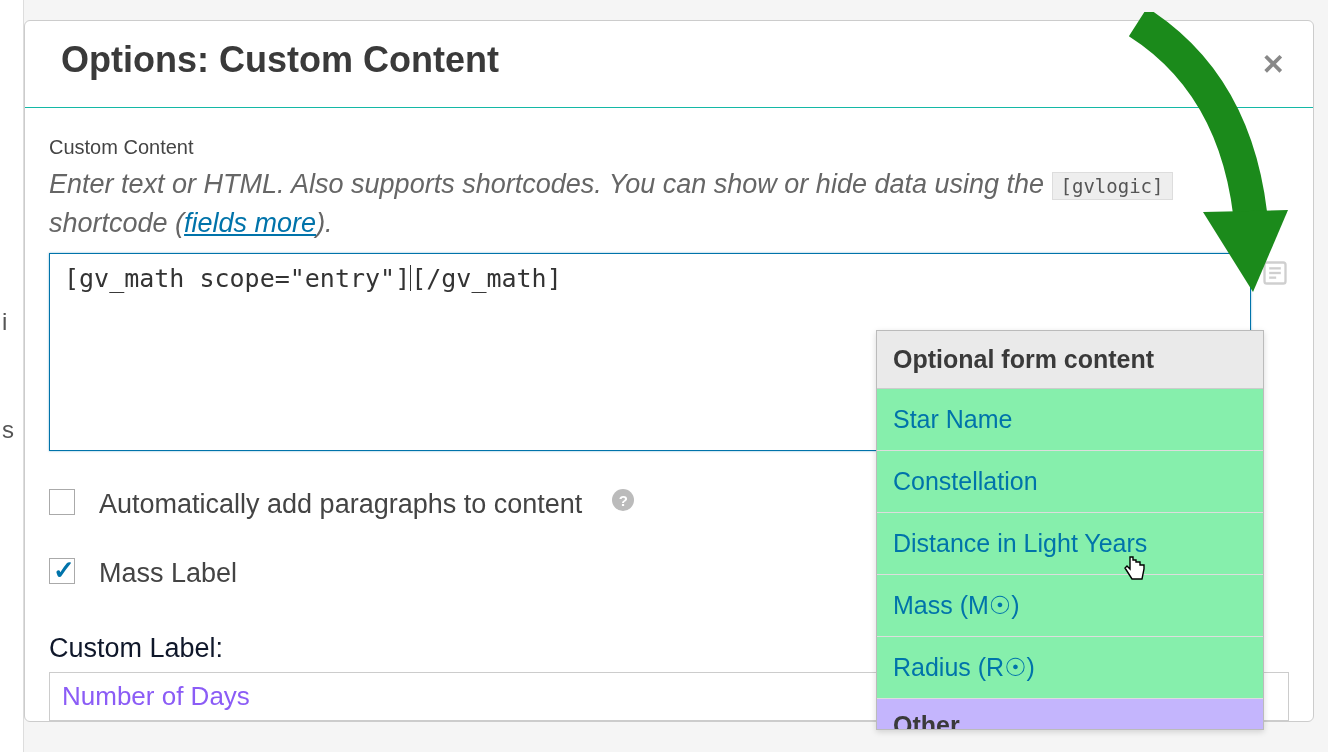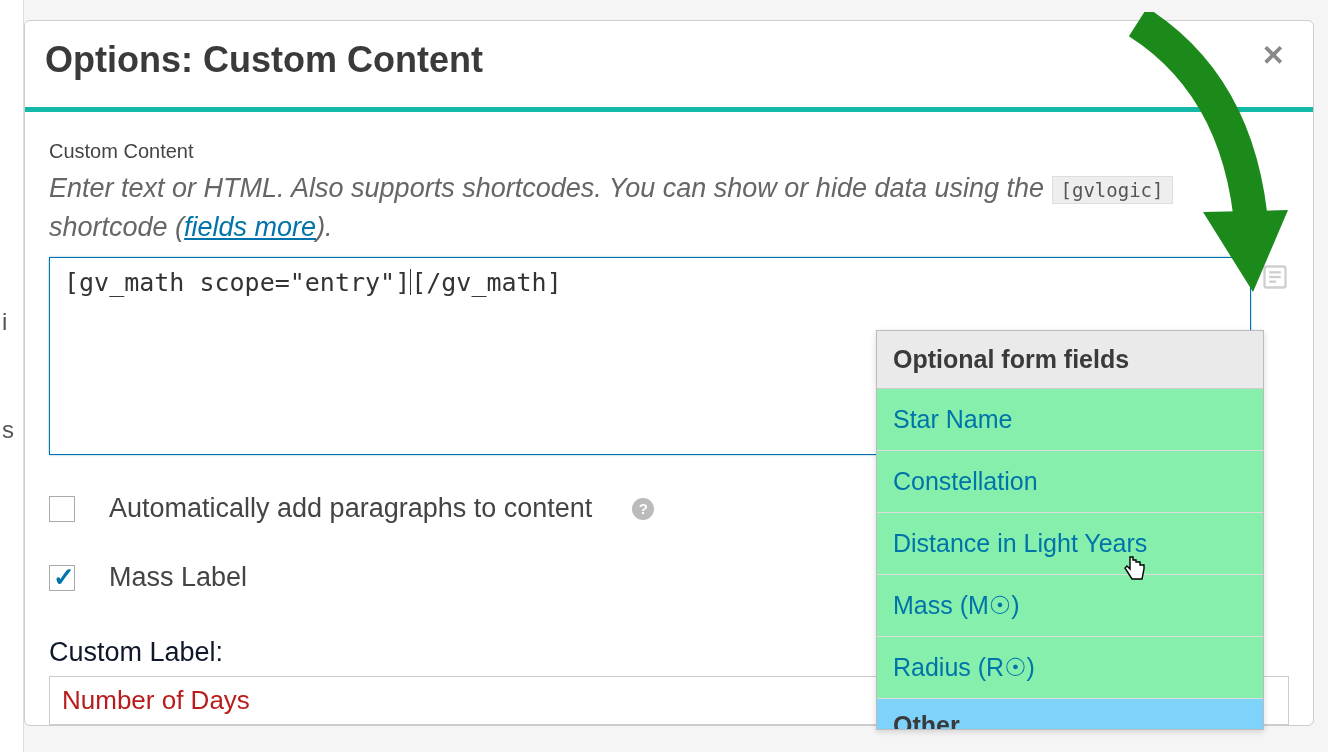--- a/index.html
+++ b/index.html
@@ -31,23 +31,23 @@
       left: 24px;
       top: 20px;
       width: 1290px;
       background: #fff;
       border: 1px solid #ccc;
       border-radius: 6px;
     }
     .modal-header {
       display: flex;
       justify-content: space-between;
-      align-items: flex-start;
-      padding: 18px 28px 26px 20px;
-      border-bottom: 5px solid #14b8a6;
+      align-items: flex-end;
+      padding: 18px 28px 26px 36px;
+      border-bottom: 1px solid #14b8a6;
     }
     .modal-title {
       font-size: 36px;
       font-weight: 700;
       color: #3a3a3a;
     }
     .close-x {
       font-size: 28px;
       color: #888;
       font-weight: 700;
@@ -113,22 +113,22 @@
     }
     .merge-icon {
       width: 28px;
       height: 28px;
       margin-top: 6px;
       opacity: 0.35;
     }
     .merge-icon svg { width: 28px; height: 28px; }
     .checkbox-row {
       display: flex;
-      align-items: center;
-      gap: 34px;
+      align-items: flex-start;
+      gap: 24px;
       margin-top: 38px;
       font-size: 27px;
       color: #444;
     }
     .checkbox-row input[type="checkbox"] {
       width: 26px;
       height: 26px;
       border: 1px solid #aaa;
       appearance: none;
       background: #fff;
@@ -163,21 +163,21 @@
       font-size: 27px;
       color: #0f172a;
       margin-bottom: 8px;
     }
     .custom-label-input {
       width: 100%;
       font-size: 26px;
       padding: 8px 12px;
       border: 1px solid #ccc;
       background: #fff;
-      color: #b91c1c;
+      color: #8b5cf6;
     }
     .dropdown {
       position: absolute;
       top: 330px;
       right: 64px;
       width: 388px;
       background: #fff;
       border: 1px solid #bbb;
       box-shadow: 0 2px 6px rgba(0,0,0,0.15);
       z-index: 10;
@@ -199,21 +199,21 @@
       padding: 16px 16px;
       font-size: 25px;
       color: #0073aa;
       border-bottom: 1px solid #ddd;
       background: #86efac;
       cursor: pointer;
     }
     .dropdown-subheader {
       font-weight: 700;
       color: #3a3a3a;
-      background: #7dd3fc;
+      background: #c4b5fd;
       padding: 12px 16px 4px 16px;
       font-size: 25px;
     }
     .arrow {
       position: absolute;
       top: 12px;
       right: 40px;
       z-index: 20;
       pointer-events: none;
     }
@@ -271,21 +271,21 @@
 
     <div class="custom-label-section">
       <div class="custom-label-title">Custom Label:</div>
       <input class="custom-label-input" type="text" value="Number of Days" style="">
     </div>
   </div>
 </div>
 
 <div class="dropdown">
   <div class="dropdown-scroll">
-    <div class="dropdown-header">Optional form fields</div>
+    <div class="dropdown-header">Optional form content</div>
     <div class="dropdown-item">Star Name</div>
     <div class="dropdown-item">Constellation</div>
     <div class="dropdown-item">Distance in Light Years</div>
     <div class="dropdown-item">Mass (M☉)</div>
     <div class="dropdown-item">Radius (R☉)</div>
     <div class="dropdown-subheader">Other</div>
   </div>
 </div>
 
 <svg class="arrow" width="180" height="290">

